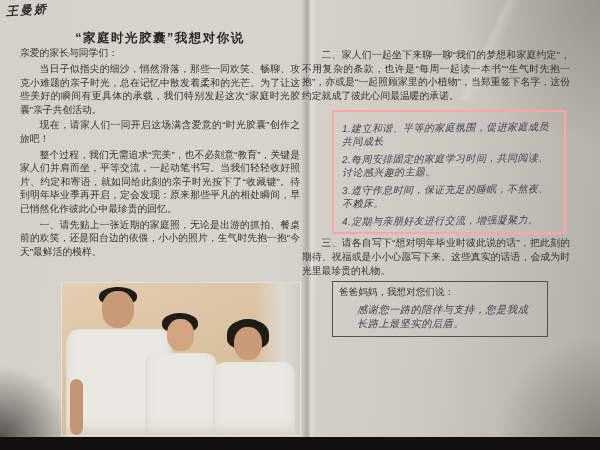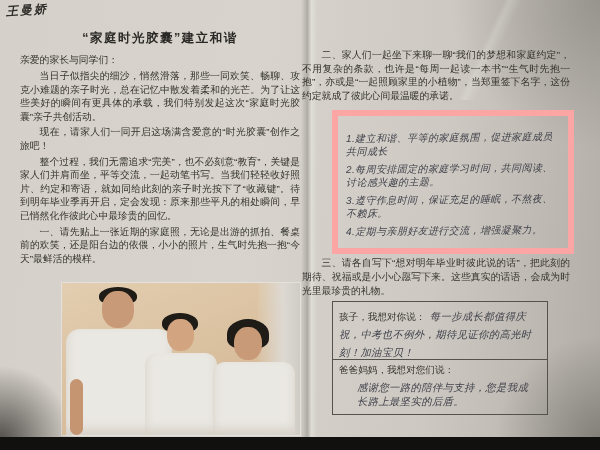--- a/index.html
+++ b/index.html
@@ -20,60 +20,60 @@
 
   .handwrit{font-style:italic;color:#41424c;letter-spacing:0.4px;}
 
   .student-name{position:absolute;left:6px;top:2px;font-size:12px;font-weight:bold;
     color:#2e2c29;transform:rotate(-4deg);letter-spacing:2px;}
 
   
   .page-left{position:absolute;left:20px;top:8px;width:280px;height:430px;}
   .doc-title{margin-top:22px;text-align:center;font-weight:bold;font-size:12.5px;
     letter-spacing:1.5px;color:#2b2926;}
-  .salutation{margin-top:7px;font-size:9.8px;}
+  .salutation{font-size:9.8px;}
   .page-left p, .page-right p{margin:2px 0 0 0;font-size:9.8px;line-height:13.6px;
     text-align:justify;text-indent:2em;color:#34322e;}
   .photo{position:absolute;left:42px;top:275px;width:238px;height:152px;overflow:hidden;
     background:linear-gradient(160deg,#e3ceb1 0%,#d6bb98 70%,#cbb08d 100%);
     box-shadow:0 0 0 1px rgba(255,255,255,0.35);}
   .photo-wall{position:absolute;right:0;top:0;width:42px;height:100%;
     background:linear-gradient(90deg,rgba(230,226,218,0.1),#ddd9d2 60%,#cfccc6);}
   .hair{position:absolute;background:#1f1b17;border-radius:50% 50% 42% 42%;}
   .head{position:absolute;background:#c99a78;border-radius:46%;}
   .torso{position:absolute;background:#eae8e3;border-radius:14px 14px 0 0;
     box-shadow:inset 0 -6px 10px rgba(160,140,115,0.25);}
   .arm{position:absolute;background:#c59572;border-radius:8px;}
 
   
   .page-right{position:absolute;left:302px;top:8px;width:268px;height:430px;}
   .section2{margin-top:40px !important;}
-  .agreement-box{margin:8px 0 0 30px;width:214px;height:100px;border:6px solid #fca5a5;
-    padding:16px 8px;}
+  .agreement-box{margin:8px 0 0 30px;width:214px;height:100px;border:2px solid #fca5a5;
+    padding:10px 8px;}
   .agreement-line{font-size:10px;line-height:12.5px;margin-bottom:6px;transform:rotate(-0.6deg);}
   .msg-box{margin:4px 0 0 30px;width:214px;border:1px solid #55524b;}
   .msg-cell-top{height:49px;border-bottom:1px solid #55524b;padding:4px 6px;}
   .msg-cell-bottom{height:46px;padding:4px 6px;}
   .msg-label{font-size:9.6px;color:#34322e;}
   .msg-text{font-size:10.3px;line-height:14px;}
   .msg-text.inline{display:inline;}
   .child-reply{margin:4px 3px 0 18px;}
 </style>
 </head>
 <body>
 
 <div class="scene">
   <div class="paper"></div>
   <div class="crease"></div>
   <div class="gutter"></div>
 
   <div class="student-name handwrit">王曼娇</div>
 
   <div class="page-left">
-    <div class="doc-title">“家庭时光胶囊”建立和谐</div>
+    <div class="doc-title">“家庭时光胶囊”我想对你说</div>
     <div class="salutation">亲爱的家长与同学们：</div>
     <p>当日子似指尖的细沙，悄然滑落，那些一同欢笑、畅聊、攻克小难题的亲子时光，总在记忆中散发着柔和的光芒。为了让这些美好的瞬间有更具体的承载，我们特别发起这次“家庭时光胶囊”亲子共创活动。</p>
     <p>现在，请家人们一同开启这场满含爱意的“时光胶囊”创作之旅吧！</p>
     <p>整个过程，我们无需追求“完美”，也不必刻意“教育”，关键是家人们并肩而坐，平等交流，一起动笔书写。当我们轻轻收好照片、约定和寄语，就如同给此刻的亲子时光按下了“收藏键”。待到明年毕业季再开启，定会发现：原来那些平凡的相处瞬间，早已悄然化作彼此心中最珍贵的回忆。</p>
     <p>一、请先贴上一张近期的家庭照，无论是出游的抓拍、餐桌前的欢笑，还是阳台边的依偎，小小的照片，生气时先抱一抱“今天”最鲜活的模样。</p>
 
     <div class="photo">
       <div class="photo-wall"></div>
 
       <div>
@@ -103,24 +103,20 @@
     <div class="agreement-box">
       <div class="agreement-line handwrit">1.建立和谐、平等的家庭氛围，促进家庭成员共同成长</div>
       <div class="agreement-line handwrit">2.每周安排固定的家庭学习时间，共同阅读、讨论感兴趣的主题。</div>
       <div class="agreement-line handwrit">3.遵守作息时间，保证充足的睡眠，不熬夜、不赖床。</div>
       <div class="agreement-line handwrit">4.定期与亲朋好友进行交流，增强凝聚力。</div>
     </div>
 
     <p>三、请各自写下“想对明年毕业时彼此说的话”，把此刻的期待、祝福或是小小心愿写下来。这些真实的话语，会成为时光里最珍贵的礼物。</p>
 
     <div class="msg-box">
-      <div class="msg-cell-top">
-        <span class="msg-label">孩子，我想对你说：</span>
-        <span class="msg-text inline handwrit">每一步成长都值得庆祝，中考也不例外，期待见证你的高光时刻！加油宝贝！</span>
-      </div>
       <div class="msg-cell-bottom">
         <div class="msg-label">爸爸妈妈，我想对您们说：</div>
         <div class="msg-text handwrit child-reply">感谢您一路的陪伴与支持，您是我成长路上最坚实的后盾。</div>
       </div>
     </div>
   </div>
 
   <div class="table-strip"></div>
 </div>
 

